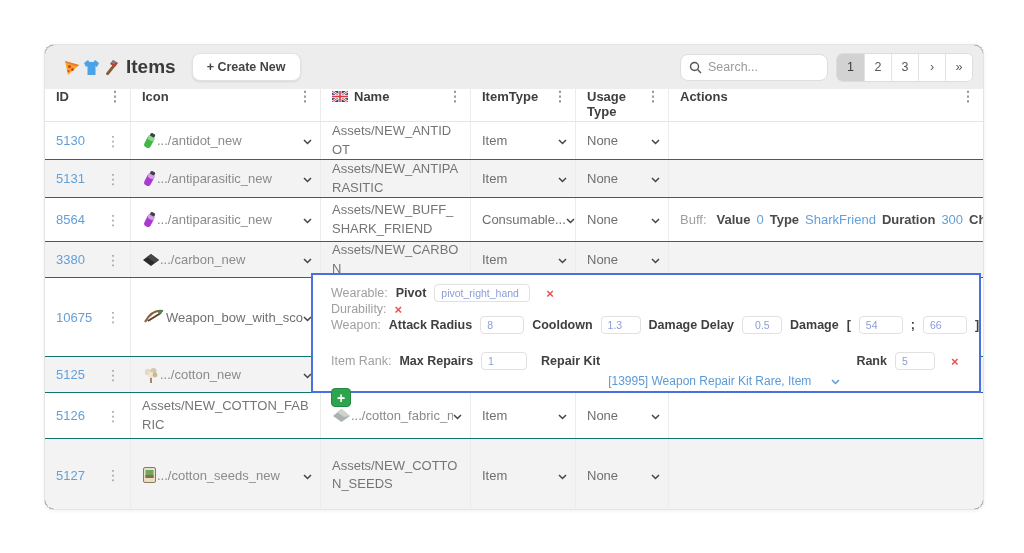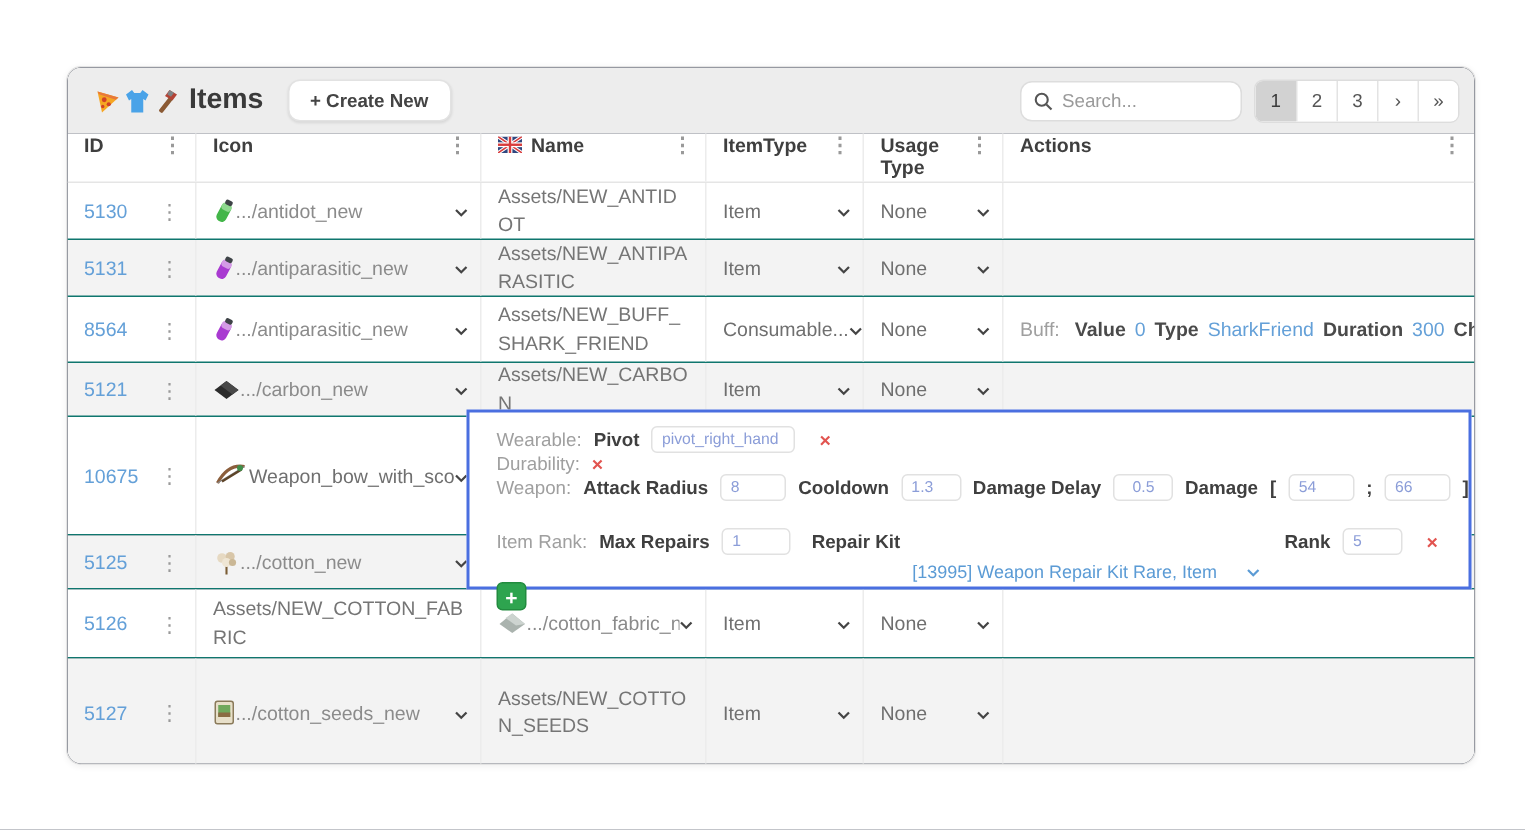--- a/index.html
+++ b/index.html
@@ -278,21 +278,21 @@
         <span class="a-v">SharkFriend</span>
         <span class="a-k">Duration</span>
         <span class="a-v">300</span>
         <span class="a-k">Chance</span>
 
       </div>
     </div>
 
     <div class="trow row alt" style="height:36px">
       <div class="cell cell-id">
-          <a class="id-link" href="#">5121</a>
+          <a class="id-link" href="#">3380</a>
           <span class="kebab">⋮</span>
         </div>
       <div class="cell icon-cell">
         <span class="ric">
             <svg width="18" height="14" viewBox="0 0 18 14">
               <polygon points="9,1 17,7 9,13 1,7" fill="#2b2b2b"></polygon>
               <polygon points="9,1 17,7 13,10 5,4" fill="#484848"></polygon>
             </svg>
           </span>
         <span class="icon-lbl">.../carbon_new</span>

